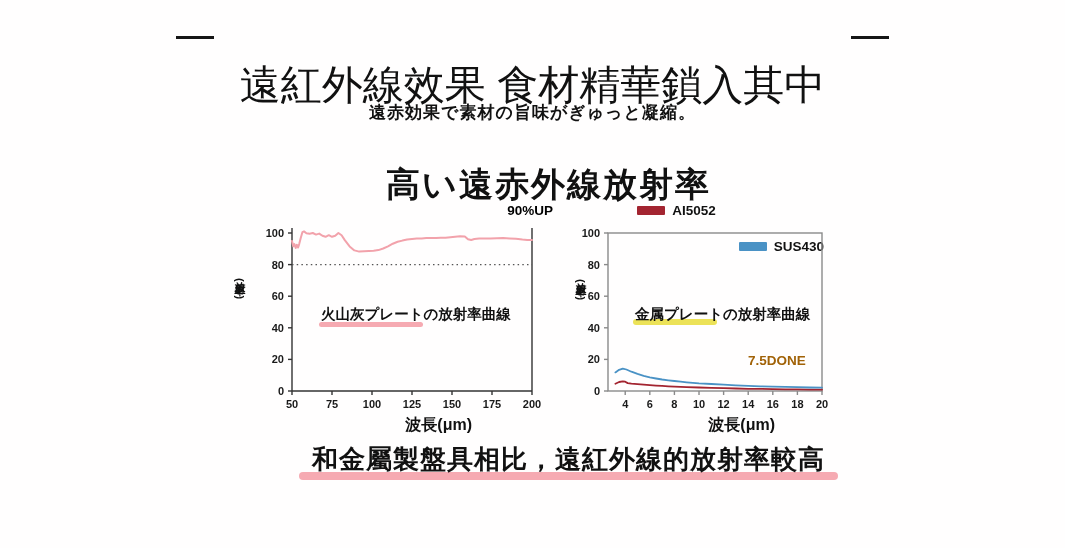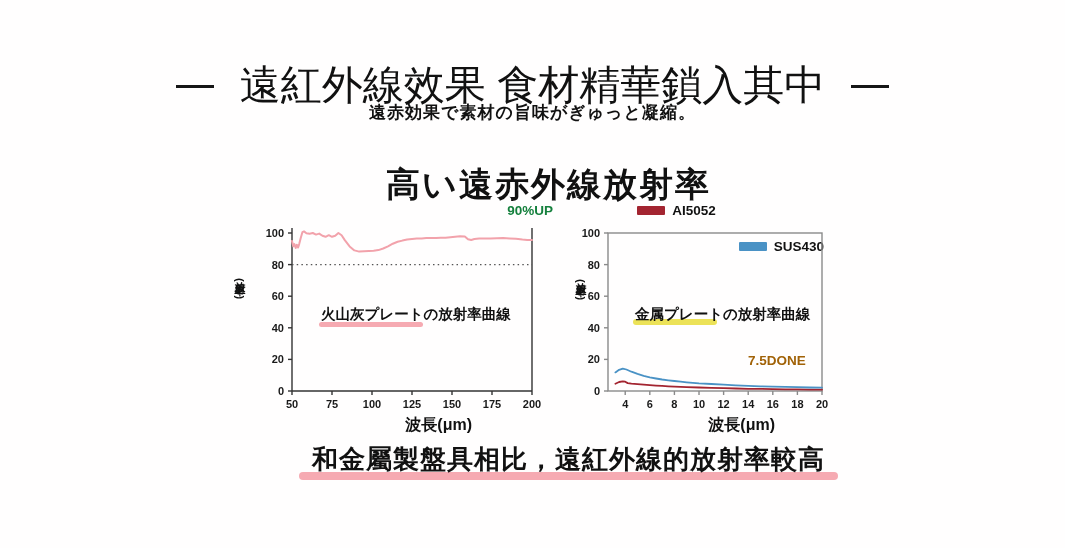--- a/index.html
+++ b/index.html
@@ -1,19 +1,19 @@
 <!DOCTYPE html>
 <html><head>
 <meta charset="utf-8">
 <style>
   html,body{margin:0;padding:0;background:#fff;}
   .page{position:relative;width:1065px;height:548px;background:#fffefe;overflow:hidden;
         font-family:"Liberation Sans","DejaVu Sans",sans-serif;color:#111;}
   
-  .title-row{position:absolute;top:36px;left:0;width:100%;display:flex;align-items:center;justify-content:center;}
+  .title-row{position:absolute;top:36px;left:0;width:100%;display:flex;align-items:flex-start;justify-content:center;}
   .title-dash{width:38px;height:3px;background:#161616;margin:0 26px;}
   .main-title{font-size:41px;font-weight:500;letter-spacing:0px;white-space:nowrap;line-height:1.1;}
   .subtitle{position:absolute;top:101px;left:0;width:100%;text-align:center;
             font-size:17px;font-weight:800;letter-spacing:1px;}
   .section-heading{position:absolute;top:134px;left:16px;width:100%;text-align:center;
                    font-size:34px;font-weight:800;letter-spacing:2px;}
   
   .chart-block{position:absolute;}
   #chart-left{left:230px;top:200px;width:325px;height:245px;}
   #chart-right{left:563px;top:195px;width:330px;height:250px;}
@@ -89,21 +89,21 @@
         <text class="tick" x="182" y="208" text-anchor="middle">125</text>
         <line x1="222" y1="191" x2="222" y2="195" stroke="#333" stroke-width="1.4"></line>
         <text class="tick" x="222" y="208" text-anchor="middle">150</text>
         <line x1="262" y1="191" x2="262" y2="195" stroke="#333" stroke-width="1.4"></line>
         <text class="tick" x="262" y="208" text-anchor="middle">175</text>
         <line x1="302" y1="191" x2="302" y2="195" stroke="#333" stroke-width="1.4"></line>
         <text class="tick" x="302" y="208" text-anchor="middle">200</text>
         <line x1="62" y1="64.6" x2="302" y2="64.6" stroke="#555" stroke-width="1.2" stroke-dasharray="1.5,3.2"></line>
         <polyline fill="none" stroke="#f2a2ab" stroke-width="2" stroke-linejoin="round" stroke-linecap="round" points="62.0,40.9 63.3,46.4 64.4,44.1 65.7,48.0 66.8,44.8 68.1,47.5 69.2,44.1 70.8,37.7 72.4,32.2 74.0,31.4 76.4,33.3 79.6,33.8 82.8,33.0 86.0,34.6 89.2,33.6 92.4,35.8 95.6,36.8 98.8,35.2 102.0,36.8 105.2,35.8 108.4,33.0 111.6,35.2 114.8,40.1 119.6,46.4 124.4,50.4 129.2,51.6 134.0,51.3 138.8,51.0 143.6,50.7 148.4,50.1 153.2,48.5 158.0,46.4 162.8,43.7 167.6,41.8 172.4,40.6 177.2,39.6 182.0,39.0 186.8,38.5 191.6,38.4 196.4,38.1 201.2,38.1 206.0,37.9 210.8,37.7 215.6,37.7 220.4,37.3 225.2,36.8 230.0,36.2 234.8,36.5 238.0,39.3 241.2,40.0 244.4,39.0 249.2,38.4 254.0,38.4 260.4,38.4 266.8,38.2 273.2,37.9 279.6,38.4 286.0,38.8 292.4,39.6 297.2,40.0 302.0,40.0"></polyline>
       </svg>
-    <div class="callout" style="color: #15803d;">90%UP</div>
+    <div class="callout" style="color: #000000;">90%UP</div>
     <div class="ylabel">放射率(%)</div>
     <div class="xlabel">波長(μm)</div>
     <div class="annotation">
       <span class="txt">火山灰プレートの放射率曲線</span>
       <i class="bar" style="background: rgb(246, 170, 178);"></i>
     </div>
   </div>
 
   <div class="chart-block" id="chart-right">
     <div class="legend">

